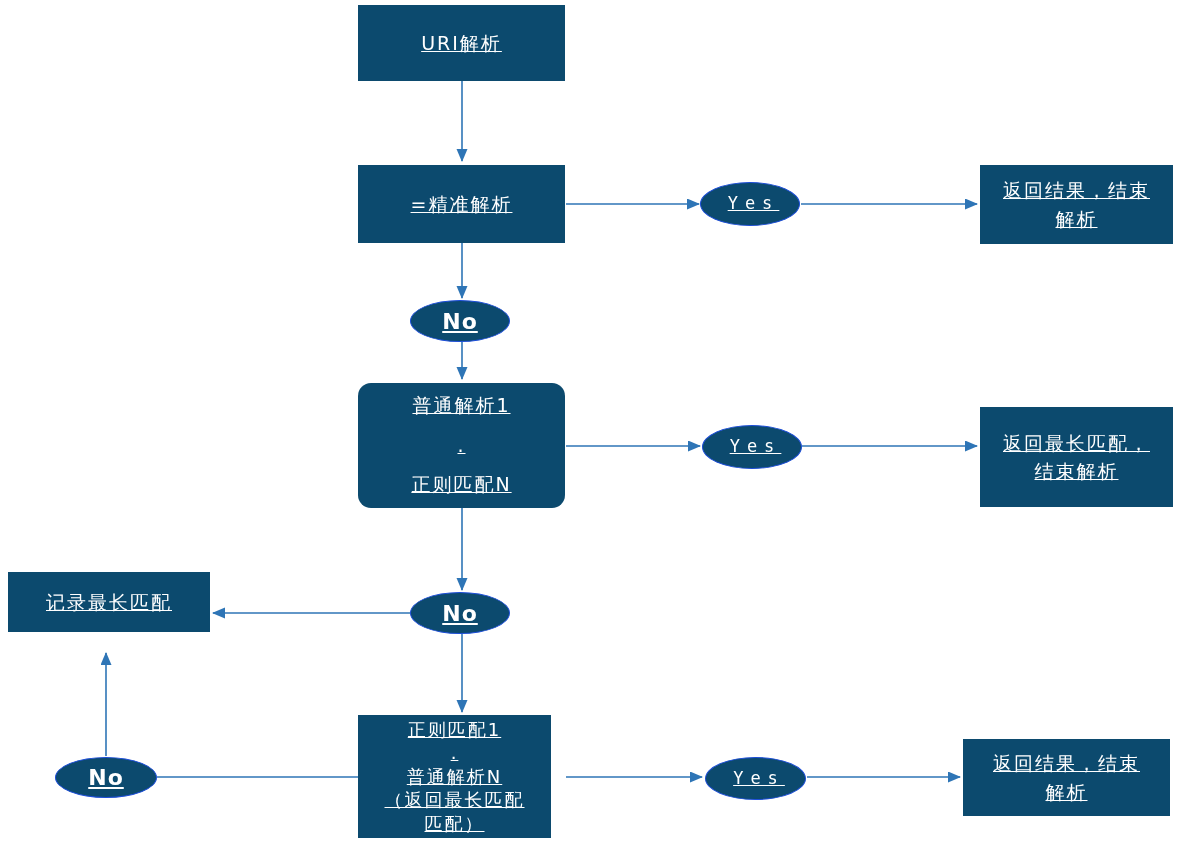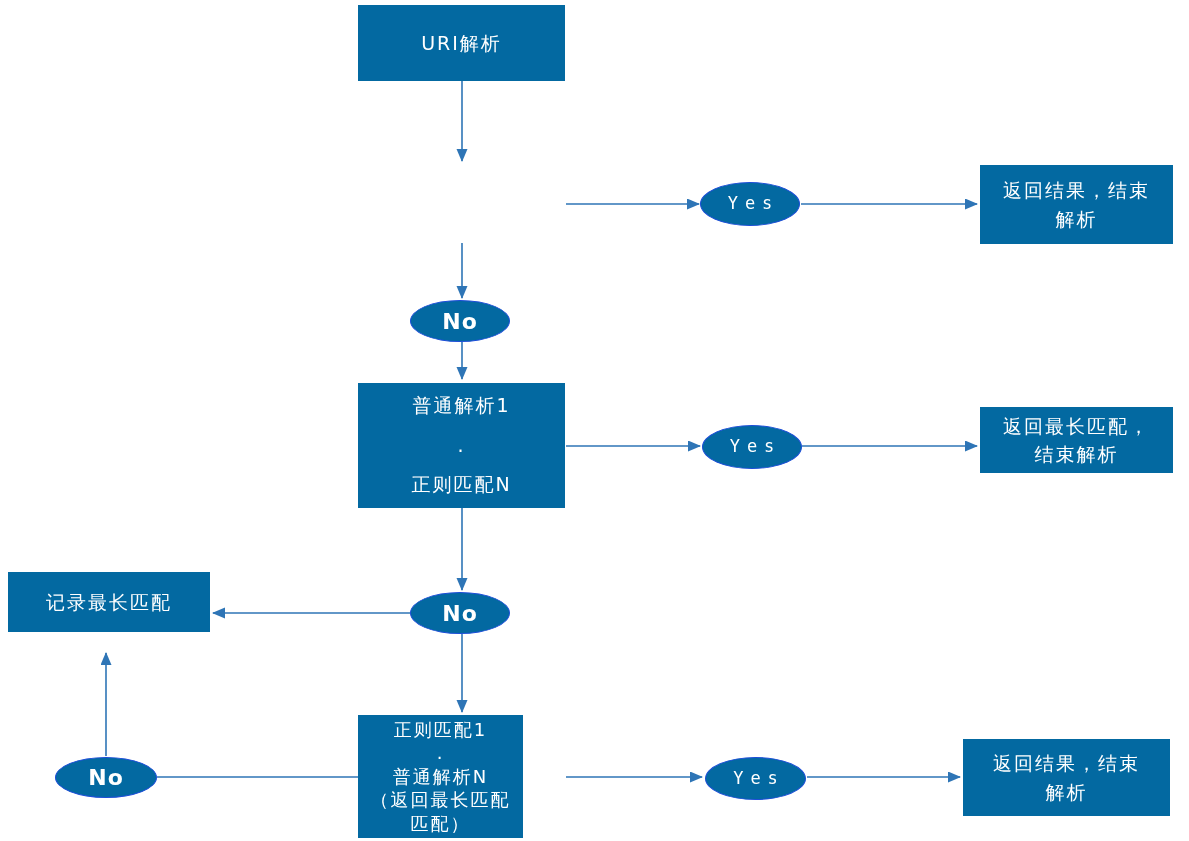--- a/index.html
+++ b/index.html
@@ -16,50 +16,51 @@
     overflow: hidden;
   }
   .connectors {
     position: absolute;
     left: 0;
     top: 0;
     pointer-events: none;
   }
   .node {
     position: absolute;
-    background: #0369a1;
+    background: #0c4a6e;
     color: #ffffff;
     display: flex;
     flex-direction: column;
     align-items: center;
     justify-content: center;
     text-align: right;
     box-sizing: border-box;
     letter-spacing: 2px;
     font-size: 19px;
     line-height: 1.5;
+    text-decoration: underline;
   }
   .node span { display: block; white-space: nowrap; }
   .ellipse {
     border-radius: 50%;
     border: 1px solid #1d4ed8;
   }
   .yes-label {
     font-family: "DejaVu Sans Mono", monospace;
     font-size: 17px;
     letter-spacing: 7px;
     padding-left: 7px; 
   }
   .no-label {
     font-family: "DejaVu Sans", sans-serif;
     font-weight: bold;
     font-size: 22px;
     letter-spacing: 1px;
   }
-  .tall-node { line-height: 2.1; }
+  .tall-node { line-height: 2.1; border-radius: 13px; }
   .regex-node { font-size: 18px; line-height: 1.3; }
 </style>
 </head>
 <body>
 
 <div class="canvas">
 
   <svg class="connectors" width="1189" height="841" viewBox="0 0 1189 841">
     <defs>
       <marker id="arrow" markerUnits="userSpaceOnUse" markerWidth="16" markerHeight="12" refX="12" refY="5.5" orient="auto">
@@ -81,42 +82,45 @@
       <line x1="106" y1="756" x2="106" y2="653" marker-end="url(#arrow)"></line>
       <line x1="566" y1="777" x2="702" y2="777" marker-end="url(#arrow)"></line>
       <line x1="807" y1="777" x2="960" y2="777" marker-end="url(#arrow)"></line>
     </g>
   </svg>
 
   <div class="node rect" style="left:358px; top:5px; width:207px; height:76px;">
     <span>URI解析</span>
   </div>
 
+  <div class="node rect" style="left:358px; top:165px; width:207px; height:78px;">
+    <span>=精准解析</span>
+  </div>
 
   <div class="node rect" style="left:980px; top:165px; width:193px; height:79px;">
     <span>返回结果，结束</span>
     <span>解析</span>
   </div>
 
   <div class="node rect tall-node" style="left:358px; top:383px; width:207px; height:125px;">
     <span>普通解析1</span>
     <span>.</span>
     <span>正则匹配N</span>
   </div>
 
-  <div class="node rect" style="left:980px; top:407px; width:193px; height:66px;">
+  <div class="node rect" style="left:980px; top:407px; width:193px; height:100px;">
     <span>返回最长匹配，</span>
     <span>结束解析</span>
   </div>
 
   <div class="node rect" style="left:8px; top:572px; width:202px; height:60px;">
     <span>记录最长匹配</span>
   </div>
 
-  <div class="node rect regex-node" style="left:358px; top:715px; width:165px; height:123px;">
+  <div class="node rect regex-node" style="left:358px; top:715px; width:193px; height:123px;">
     <span>正则匹配1</span>
     <span>.</span>
     <span>普通解析N</span>
     <span>（返回最长匹配</span>
     <span>匹配）</span>
   </div>
 
   <div class="node rect" style="left:963px; top:739px; width:207px; height:77px;">
     <span>返回结果，结束</span>
     <span>解析</span>

